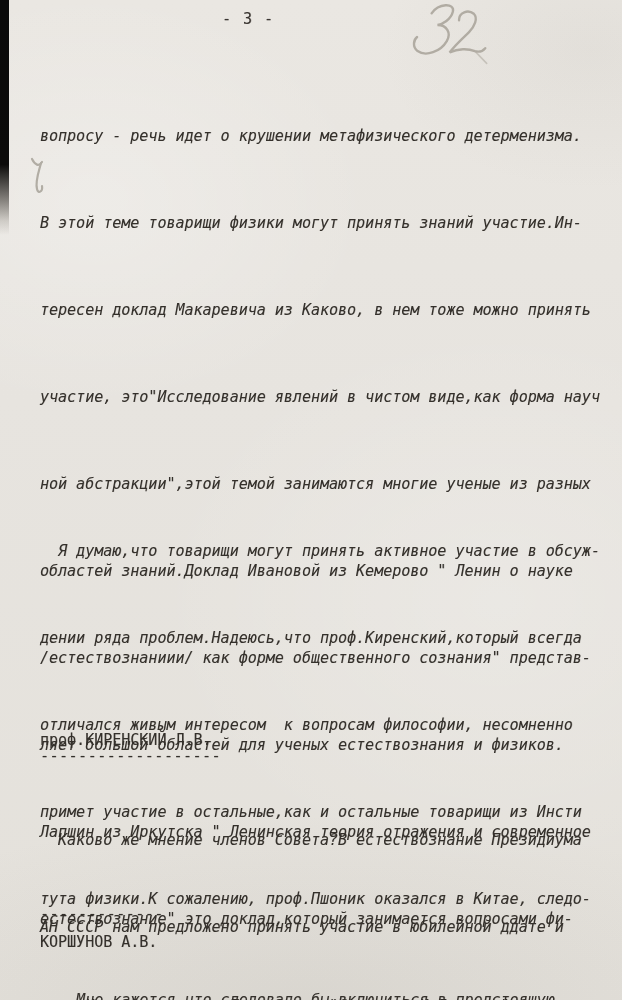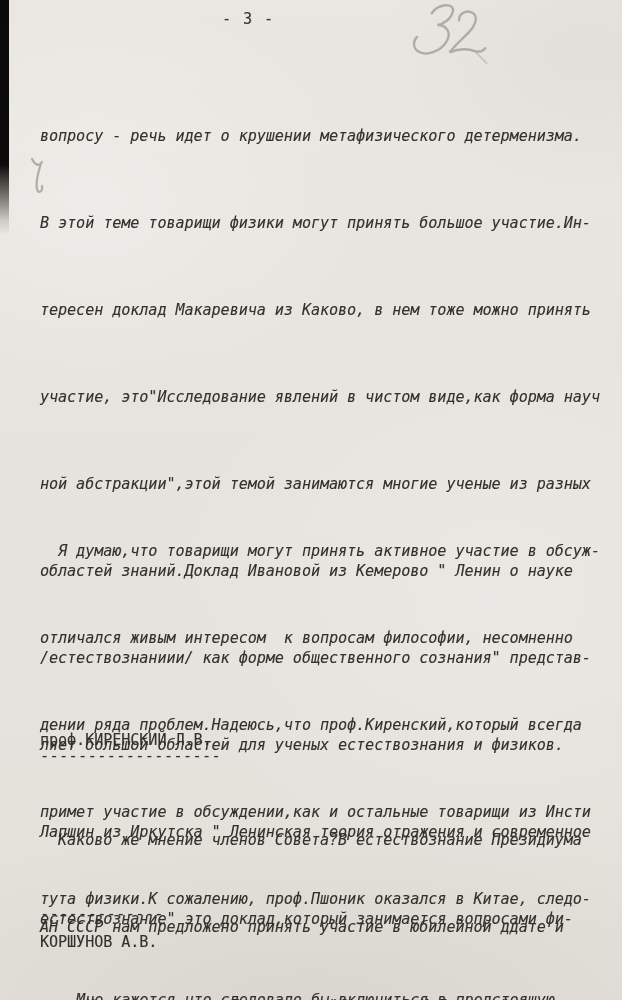--- a/index.html
+++ b/index.html
@@ -98,40 +98,40 @@
 
 <svg class="pencil-mark" viewBox="0 0 26 42">
   <g fill="none" stroke="#a39e94" stroke-width="2.2" stroke-linecap="round" opacity="0.8">
     <path d="M5,4 C8,10 12,12 15,7"></path>
     <path d="M14,8 C12,16 8,26 10,34 C11,39 16,37 15,31"></path>
   </g>
 </svg>
 
 <div class="typed para-1">
   <div class="line">вопросу - речь идет о крушении метафизического детерменизма.</div>
-  <div class="line">В этой теме товарищи физики могут принять большое участие.Ин-</div>
+  <div class="line">В этой теме товарищи физики могут принять знаний участие.Ин-</div>
   <div class="line">тересен доклад Макаревича из Каково, в нем тоже можно принять</div>
   <div class="line">участие, это"Исследование явлений в чистом виде,как форма науч</div>
   <div class="line">ной абстракции",этой темой занимаются многие ученые из разных</div>
   <div class="line">областей знаний.Доклад Ивановой из Кемерово " Ленин о науке</div>
   <div class="line">/естествознаниии/ как форме общественного сознания" представ-</div>
   <div class="line">ляет большой областей для ученых естествознания и физиков.</div>
   <div class="line">Лапшин из Иркутска " Ленинская теория отражения и современное</div>
   <div class="line">естествознание" это доклад,который занимается вопросами фи-</div>
   <div class="line">зики.Наконец, доклад Перетурина "Статья В.И.Ленина " О значе-</div>
   
   
   
 </div>
 
 <div class="typed para-2">
   <div class="line">  Я думаю,что товарищи могут принять активное участие в обсуж-</div>
+  <div class="line">дении ряда проблем.Надеюсь,что проф.Киренский,который всегда</div>
   <div class="line">отличался живым интересом  к вопросам философии, несомненно</div>
-  <div class="line">дении ряда проблем.Надеюсь,что проф.Киренский,который всегда</div>
-  <div class="line">примет участие в обсуждении,как и остальные товарищи из Инсти</div>
+  <div class="line">примет участие в остальные,как и остальные товарищи из Инсти</div>
   <div class="line">тута физики.К сожалению, проф.Пшоник оказался в Китае, следо-</div>
   
   
 </div>
 
 <div class="typed speaker-1-name">проф.КИРЕНСКИЙ Л.В.</div>
 <div class="typed speaker-1-underline">-------------------</div>
 
 <div class="typed para-3">
   <div class="line">  Каково же мнение членов Совета?В естествознание Президиума</div>

